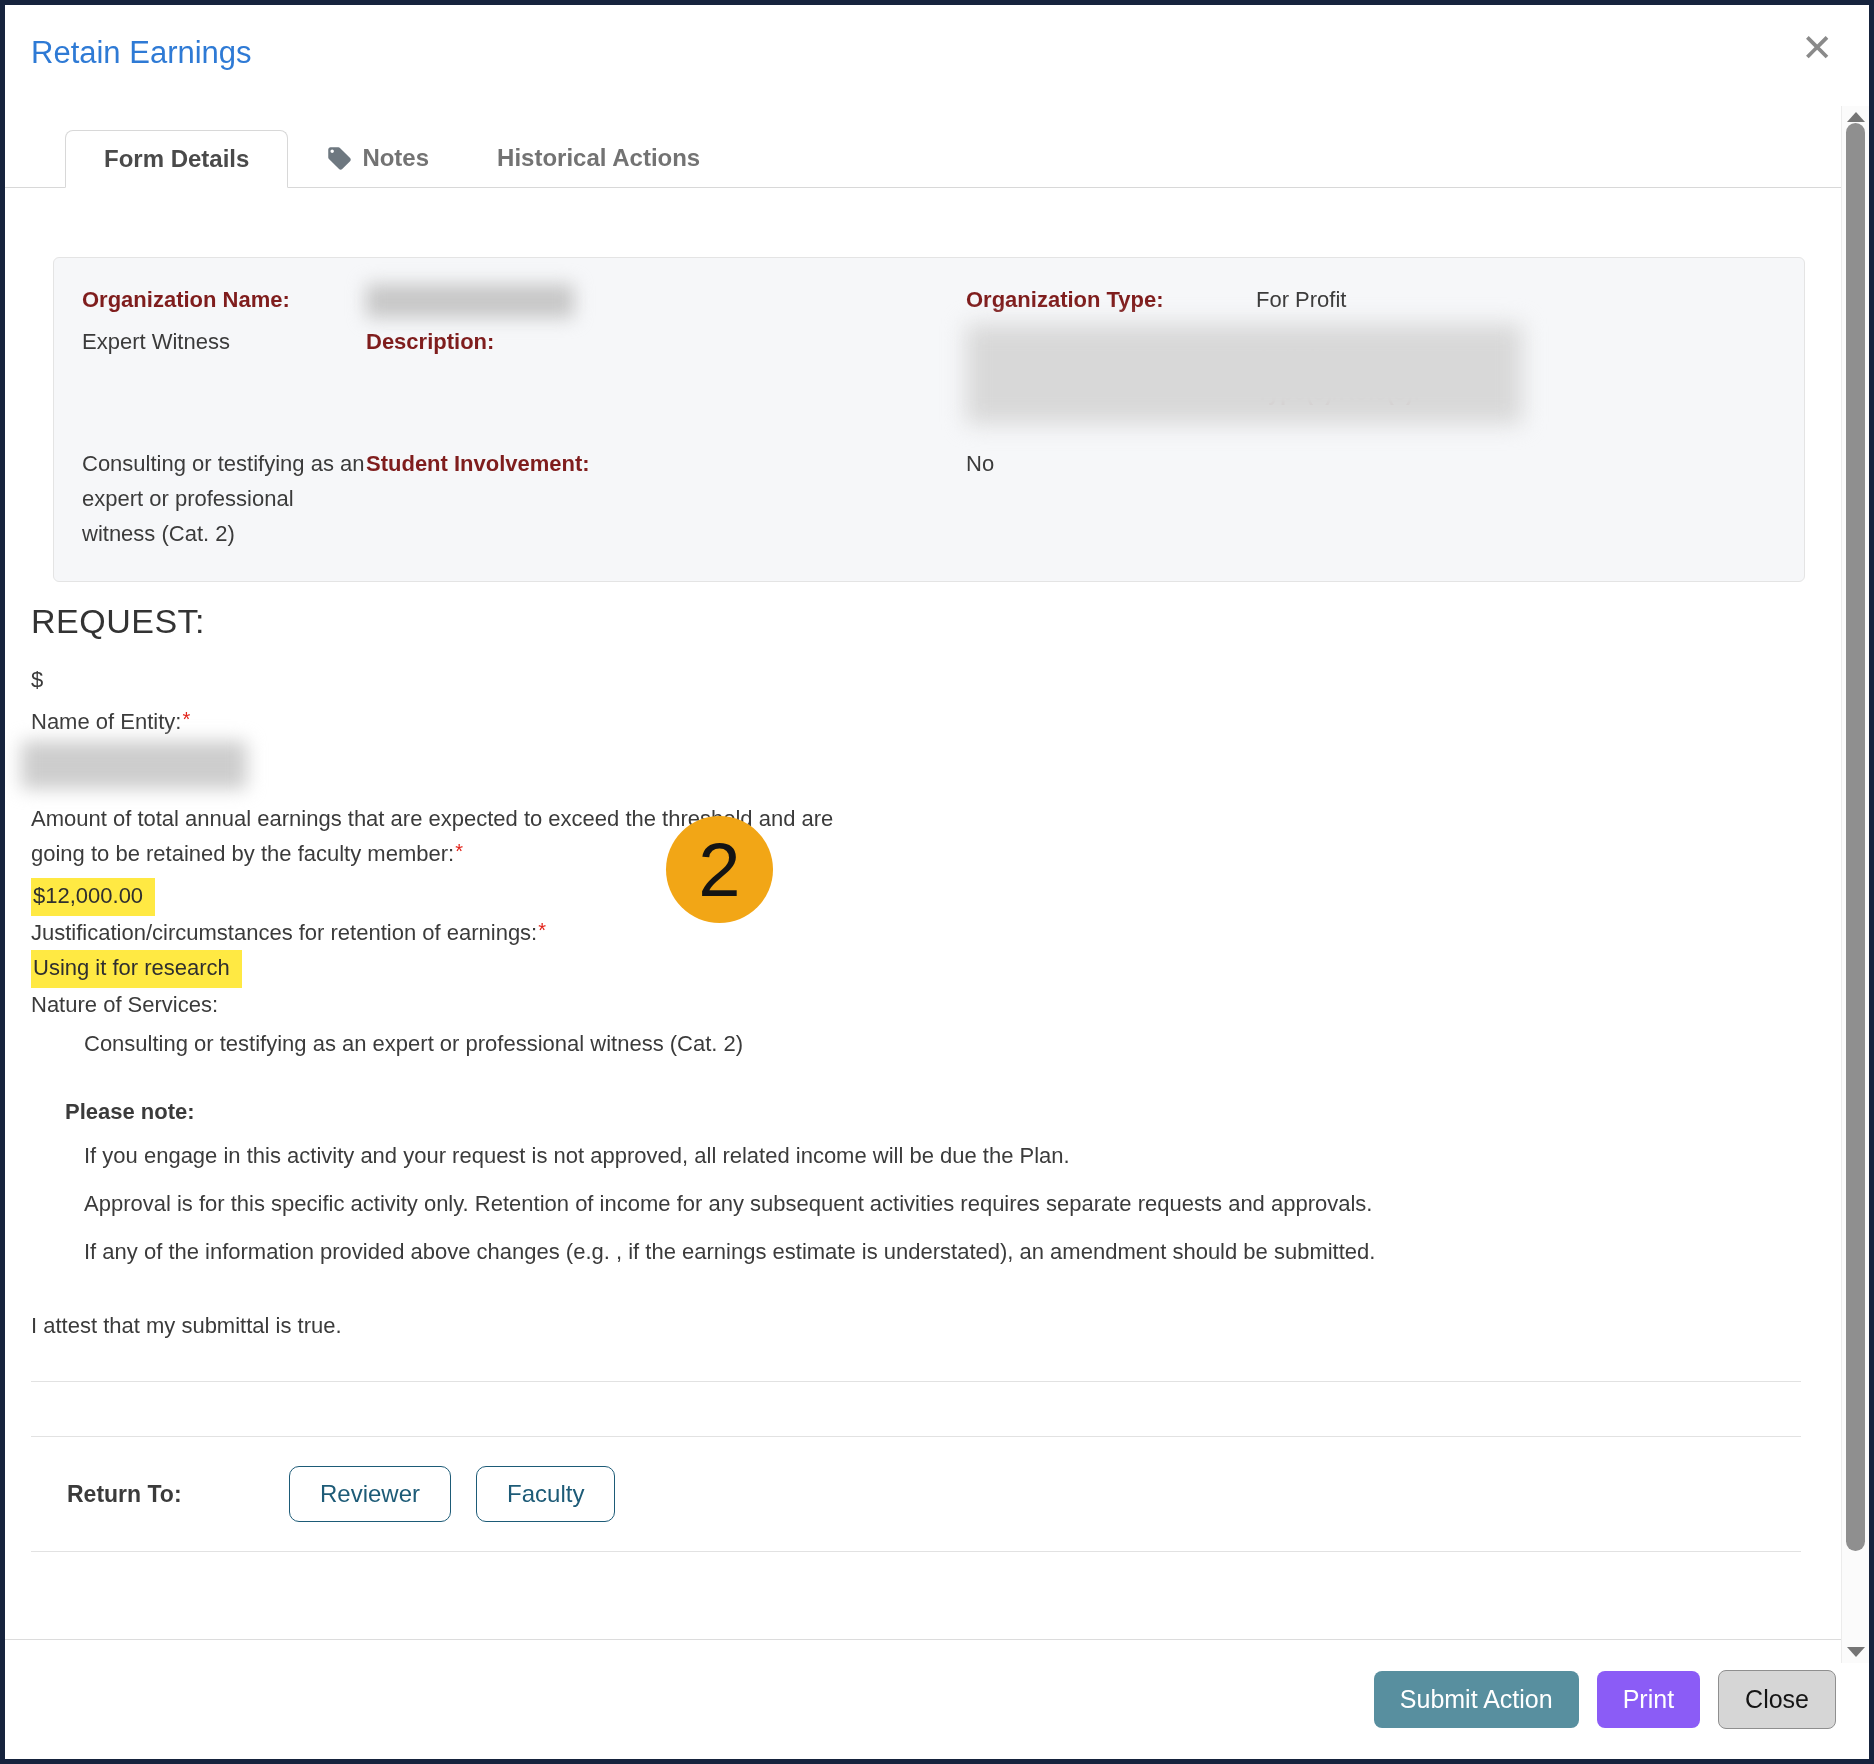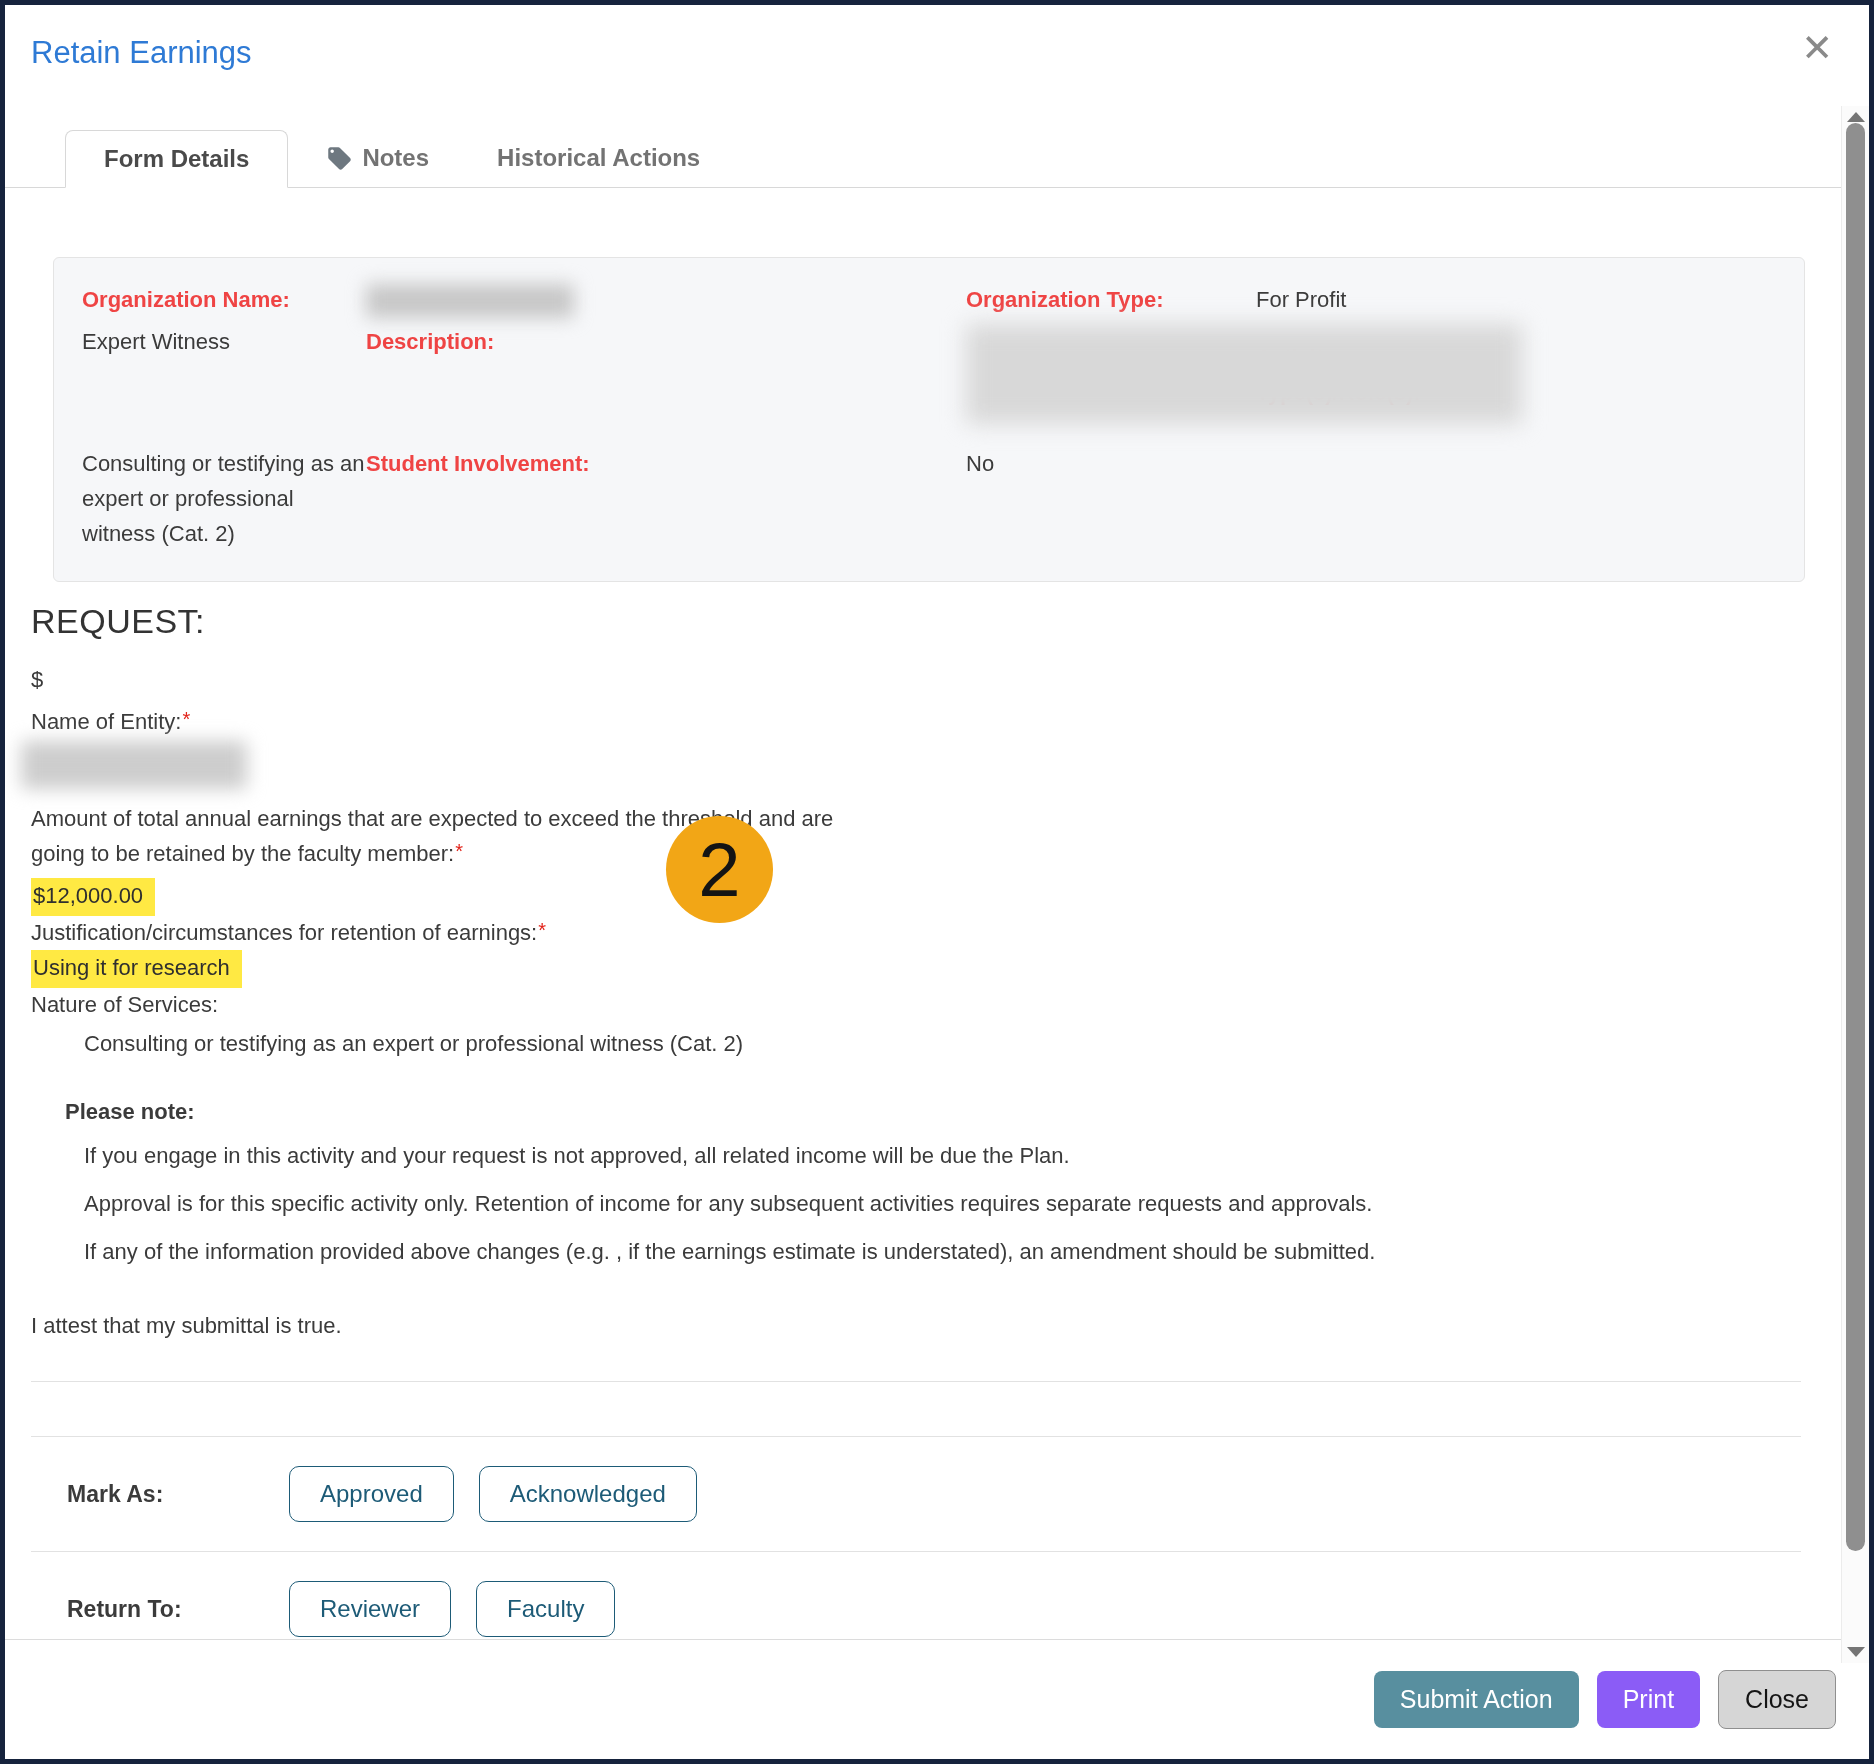--- a/index.html
+++ b/index.html
@@ -27,21 +27,21 @@
   
   .content { position: absolute; top: 183px; left: 0; right: 28px; bottom: 106px; overflow: hidden; background: #fff; }
 
   
   .info-panel {
     margin: 69px 36px 0 48px; background: #f6f7f9; border: 1px solid #e4e4e4; border-radius: 6px;
     padding: 24px 30px 30px 28px;
     display: grid; grid-template-columns: 284px 600px 290px 1fr; row-gap: 6px;
     font-size: 22px; line-height: 35px;
   }
-  .info-label { font-weight: bold; color: #ef4444; }
+  .info-label { font-weight: bold; color: #7f1d1d; }
   .info-value { color: #3b3b3b; }
   .force-narrow { display: inline-block; max-width: 175px; }
   .row-gap-top { margin-top: 16px; }
 
   
   .redact { background: #c7c7c7; filter: blur(9px); border-radius: 3px; }
   .redact.org-name { width: 208px; height: 34px; margin-top: 2px; }
   .redact.description { width: 556px; height: 100px; background: #d8d8d8; filter: blur(11px); }
   .redact.entity { width: 226px; height: 48px; margin-left: -10px; margin-top: 6px; background: #cdcdcd; }
 
@@ -184,25 +184,20 @@
         <div class="note-item">If you engage in this activity and your request is not approved, all related income will be due the Plan.</div>
         <div class="note-item">Approval is for this specific activity only. Retention of income for any subsequent activities requires separate requests and approvals.</div>
         <div class="note-item">If any of the information provided above changes (e.g. , if the earnings estimate is understated), an amendment should be submitted.</div>
       </div>
 
       <div class="attest">I attest that my submittal is true.</div>
 
       <div class="divider"></div>
       <div class="spacer-strip"></div>
 
-      <div class="action-row">
-        <div class="action-label">Mark As:</div>
-        <button class="outline-btn">Approved</button>
-        <button class="outline-btn">Acknowledged</button>
-      </div>
 
       <div class="action-row">
         <div class="action-label">Return To:</div>
         <button class="outline-btn">Reviewer</button>
         <button class="outline-btn">Faculty</button>
       </div>
 
     </div>
   </div>
 

